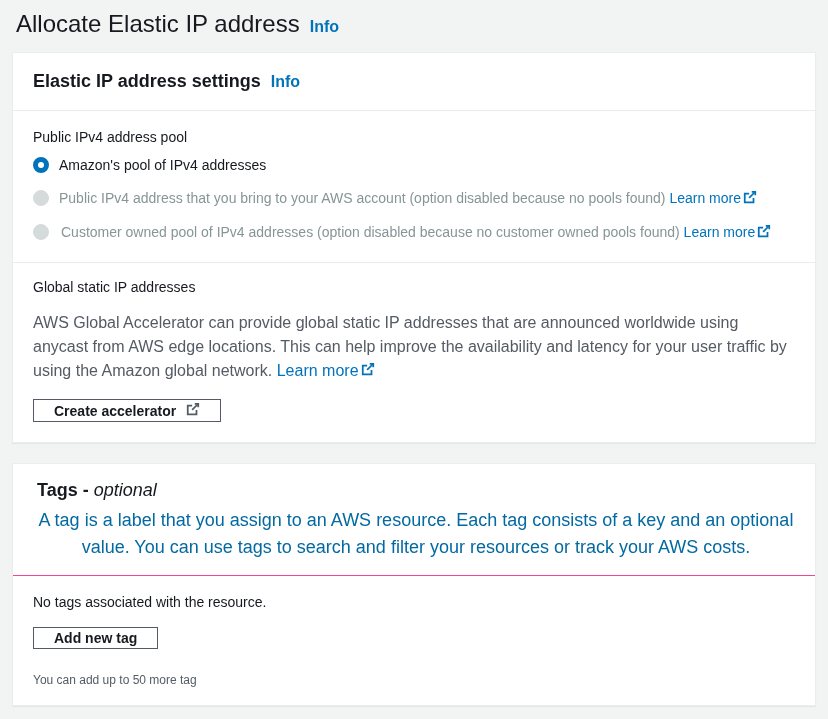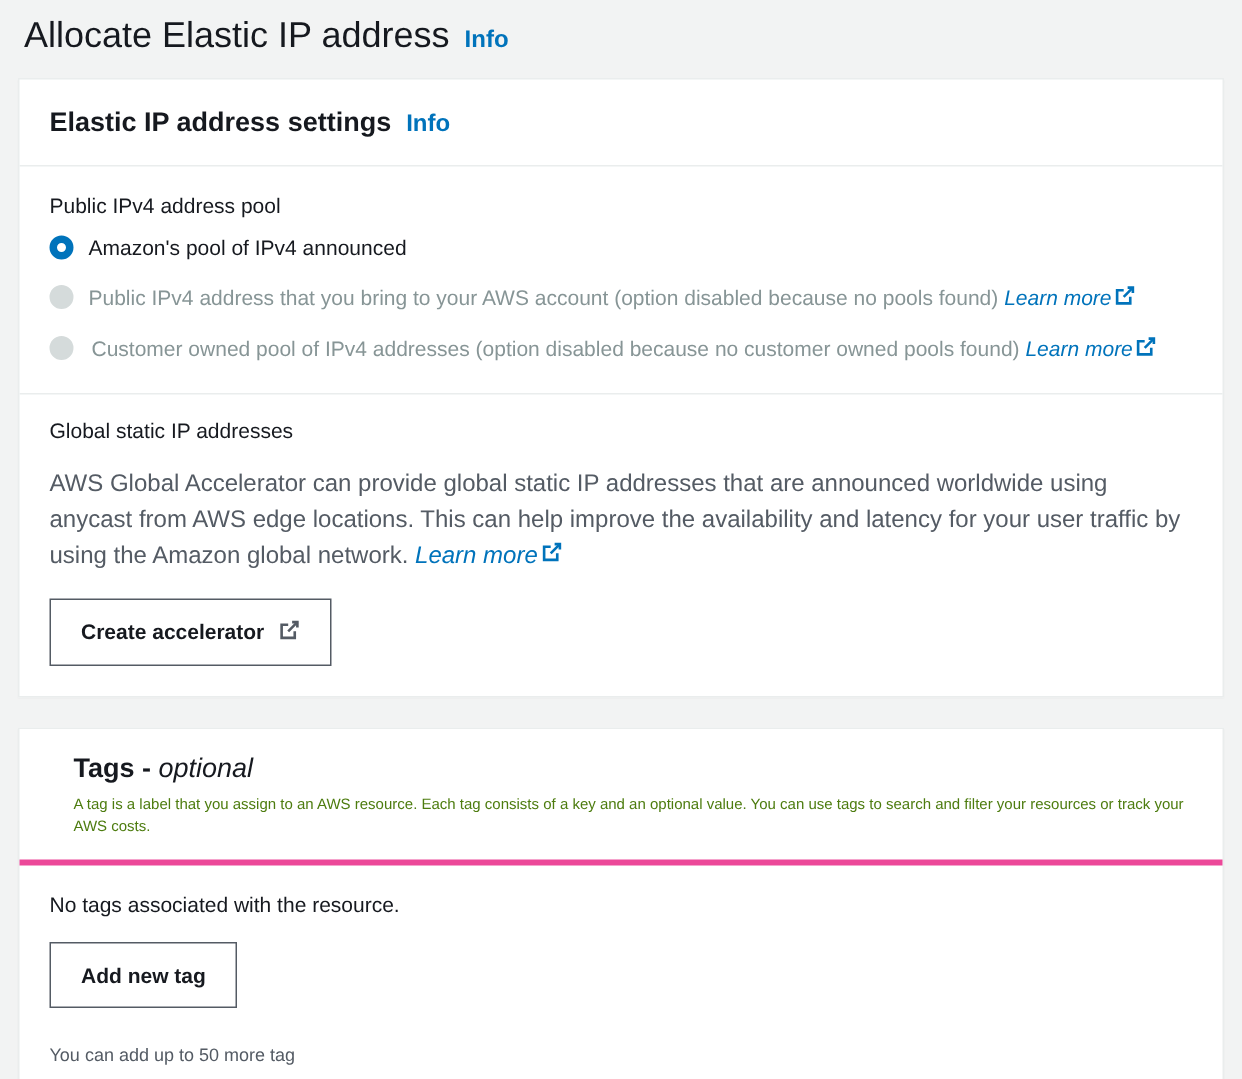--- a/index.html
+++ b/index.html
@@ -96,21 +96,20 @@
     .radio-text {
       line-height: 1.5;
     }
     .radio-text.disabled {
       color: #879596;
     }
     .link {
       color: #0073bb;
       text-decoration: none;
       cursor: pointer;
-      font-style: italic;
     }
     .external-icon {
       display: inline-block;
       vertical-align: middle;
       margin-left: 2px;
     }
     .external-icon svg {
       width: 14px;
       height: 14px;
     }
@@ -128,21 +127,21 @@
     }
     .btn {
       display: inline-flex;
       align-items: center;
       gap: 8px;
       border: 1px solid #545b64;
       background: #ffffff;
       color: #16191f;
       font-weight: 700;
       font-size: 14px;
-      padding: 13px 20px;
+      padding: 2px 20px;
       cursor: pointer;
       font-family: inherit;
     }
     .btn-primary {
       background: #ec7211;
       border-color: #ec7211;
       color: #ffffff;
     }
     .btn-link {
       border: none;
@@ -152,44 +151,45 @@
     }
     .tags-title {
       font-size: 18px;
       font-weight: 700;
     }
     .tags-optional {
       font-style: italic;
       font-weight: 400;
     }
     .panel-header-block {
-      padding: 16px 20px 14px 36px;
-      border-bottom: 4px solid #ec4899;
+      padding: 16px 20px 14px 24px;
+      border-bottom: 1px solid #ec4899;
     }
     .no-tags-text {
       font-size: 14px;
       color: #16191f;
       margin-bottom: 17px;
     }
     .tags-limit {
       font-size: 12px;
       color: #545b64;
       margin-top: 24px;
     }
     .footer-actions {
       display: flex;
       justify-content: flex-end;
       gap: 12px;
       padding: 4px 12px 20px 12px;
     }
     .tags-desc {
-      font-size: 10px;
-      color: #4d7c0f;
+      font-size: 18px;
+      color: #0369a1;
       line-height: 1.5;
       margin-top: 6px;
+      text-align: center;
     }
   </style>
 </head>
 <body>
 
 <div class="page">
   <div class="page-header">
     <h1 class="page-title">Allocate Elastic IP address</h1>
     <a class="info-link">Info</a>
   </div>
@@ -197,21 +197,21 @@
   <div class="panel">
     <div class="panel-header">
       <span class="panel-title">Elastic IP address settings</span>
       <a class="info-link">Info</a>
     </div>
     <div class="panel-body">
       <div class="field-label">Public IPv4 address pool</div>
 
       <div class="radio-option">
         <span class="radio-circle radio-selected"></span>
-        <span class="radio-text">Amazon's pool of IPv4 announced</span>
+        <span class="radio-text">Amazon's pool of IPv4 addresses</span>
       </div>
 
       <div class="radio-option">
         <span class="radio-circle radio-disabled"></span>
         <span class="radio-text disabled">
           <span>Public IPv4 address that you bring to your AWS account (option disabled because no pools found) </span><a class="link"><span>Learn more</span><span class="external-icon"><svg viewBox="0 0 16 16" fill="none" stroke="#0073bb" stroke-width="2">
                   <path d="M10 2h4v4"></path>
                   <path d="M14 2L7 9"></path>
                   <path d="M12 9v5H2V4h5"></path>
                 </svg></span></a>

